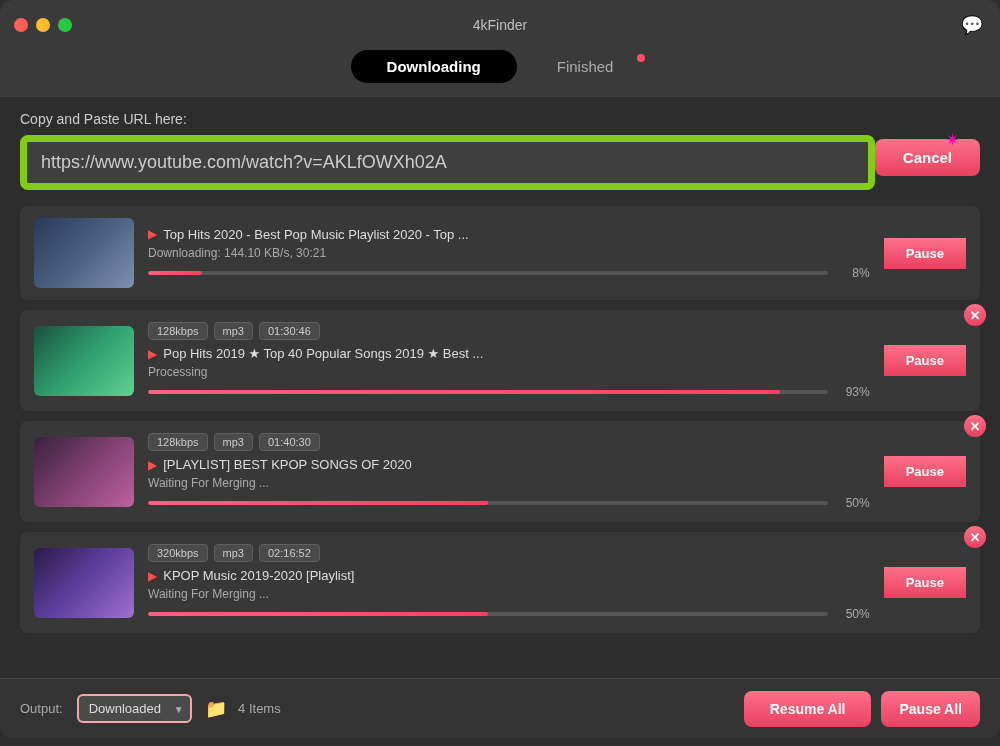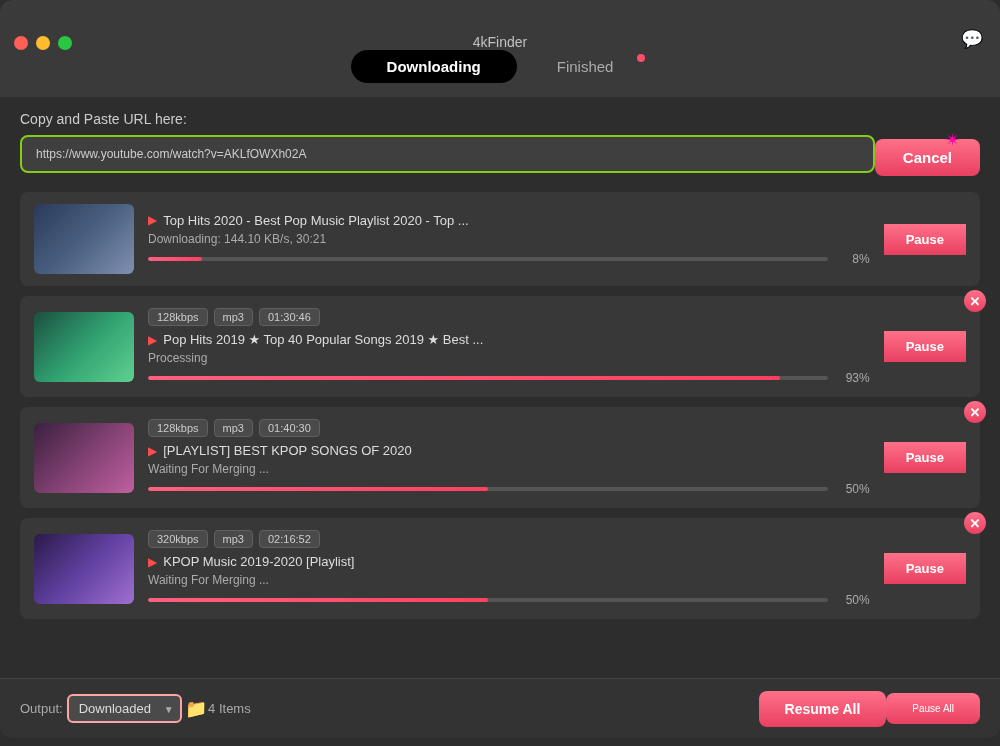--- a/index.html
+++ b/index.html
@@ -11,21 +11,21 @@
       color: #e0e0e0;
       overflow: hidden;
       border-radius: 12px;
     }
 
     
     .titlebar {
       background: #3a3a3a;
       height: 50px;
       display: flex;
-      align-items: flex-end;
+      align-items: center;
       justify-content: center;
       position: relative;
       border-radius: 12px 12px 0 0;
     }
     .traffic-lights {
       position: absolute;
       left: 14px;
       display: flex;
       gap: 8px;
       align-items: center;
@@ -106,25 +106,25 @@
       font-size: 18px;
       animation: spin 1s linear infinite;
       position: absolute;
       right: 20px;
       top: 18px;
     }
     @keyframes spin { from{transform:rotate(0deg)} to{transform:rotate(360deg)} }
     .url-input {
       width: 100%;
       background: #3f3f3f;
-      border: 2px solid #84cc16;
+      border: 7px solid #84cc16;
       border-radius: 8px;
       padding: 10px 14px;
       color: #ccc;
-      font-size: 12px;
+      font-size: 18px;
       outline: none;
     }
     .cancel-btn {
       background: linear-gradient(180deg, #ff7088, #e84060);
       border: none;
       border-radius: 8px;
       color: #fff;
       font-size: 15px;
       font-weight: 600;
       padding: 10px 28px;
@@ -273,20 +273,21 @@
 
     
     .bottombar {
       background: #333;
       height: 60px;
       display: flex;
       align-items: center;
       padding: 0 20px;
       border-top: 1px solid #444;
       border-radius: 0 0 12px 12px;
+      gap: 10px;
     }
     .output-label {
       font-size: 13px;
       color: #aaa;
       margin-right: 4px;
     }
     .output-select {
       background: #4a4a4a;
       border: 2px solid #fca5a5;
       border-radius: 6px;
@@ -330,23 +331,23 @@
       font-size: 14px;
       font-weight: 600;
       padding: 10px 26px;
       cursor: pointer;
     }
     .pause-all-btn {
       background: linear-gradient(180deg, #ff7088, #e84060);
       border: none;
       border-radius: 8px;
       color: #fff;
-      font-size: 10px;
-      font-weight: 400;
-      padding: 10px 26px;
+      font-size: 14px;
+      font-weight: 700;
+      padding: 10px 18px;
       cursor: pointer;
     }
 
     .scrollable-area {
       height: calc(746px - 50px - 55px - 60px);
       overflow-y: auto;
       padding: 14px 20px 10px 20px;
     }
     .scrollable-area::-webkit-scrollbar { width: 6px; }
     .scrollable-area::-webkit-scrollbar-track { background: transparent; }

